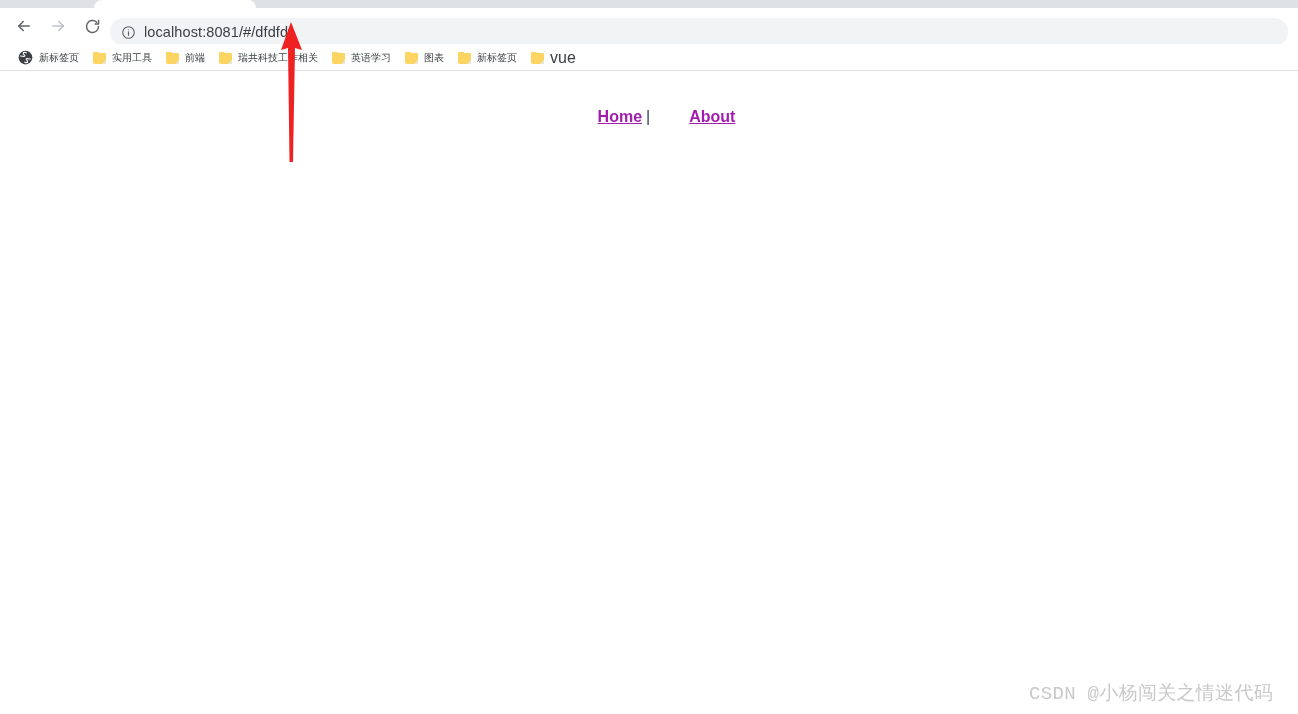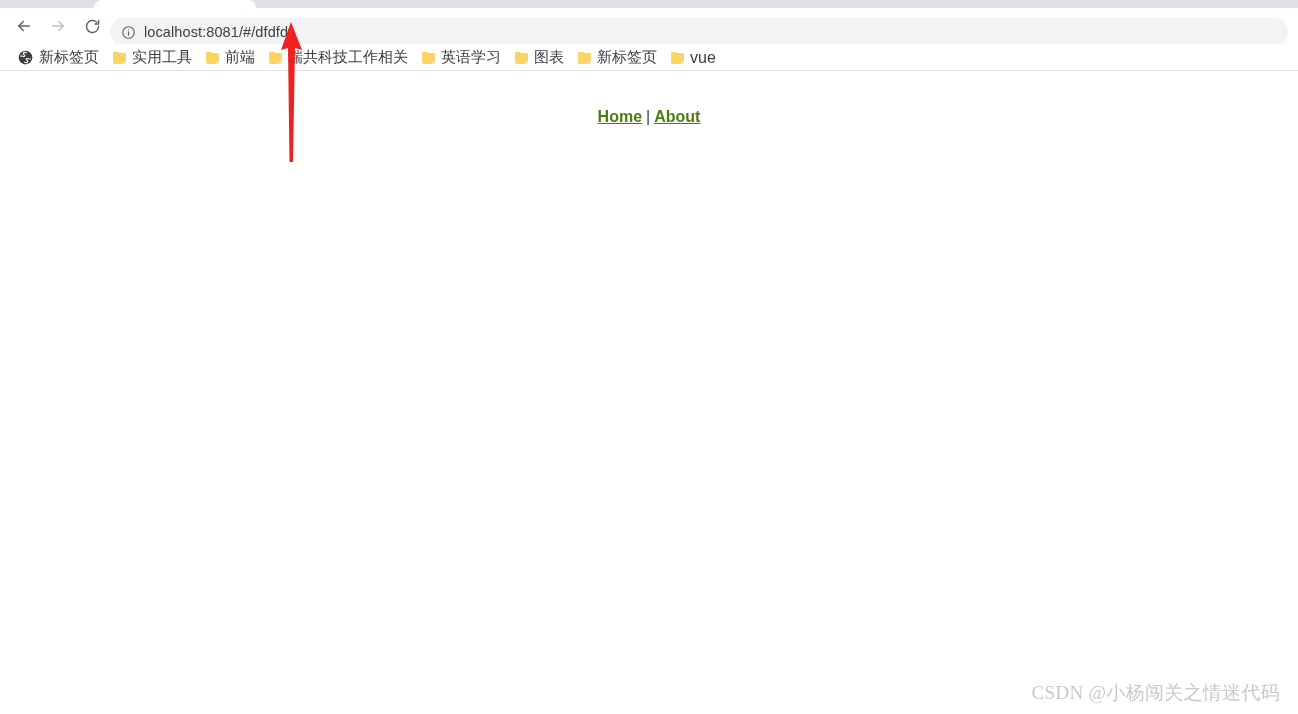--- a/index.html
+++ b/index.html
@@ -120,21 +120,21 @@
   .bm {
     display: flex;
     align-items: center;
     height: 22px;
     padding: 0 6px;
     border-radius: 4px;
     margin-right: 2px;
     white-space: nowrap;
   }
   .bm-label {
-    font-size: 15px;
+    font-size: 10px;
     color: #3c4043;
     margin-left: 6px;
     font-family: "Liberation Sans", "DejaVu Sans", sans-serif;
   }
   .bm-label.latin { font-size: 16px; }
 
   .ico-folder {
     width: 13px; height: 12px;
     flex: 0 0 auto;
     position: relative;
@@ -184,39 +184,40 @@
     left: 0;
     top: 37px;
     width: 1298px;
     text-align: center;
     font-size: 16px;
     color: #2c3e50;
     font-weight: bold;
     font-family: "Liberation Sans", "DejaVu Sans", sans-serif;
   }
   .page-nav a {
-    color: #4d7c0f;
+    color: #a21caf;
     text-decoration: underline;
     font-weight: bold;
+    margin-left: 35px;
   }
   .page-nav .sep {
     color: #2c3e50;
     font-weight: normal;
     padding: 0 4px;
     text-decoration: none;
   }
 
   
   .watermark {
     position: absolute;
-    right: 18px;
+    right: 25px;
     bottom: 8px;
     font-size: 19px;
     color: #c9c9c9;
-    font-family: Liberation Serif, serif;
+    font-family: Liberation Mono, monospace;
     white-space: nowrap;
     letter-spacing: 0.3px;
   }
 
   
   .annot-arrow {
     position: absolute;
     left: 272px;
     top: 16px;
     width: 40px;

